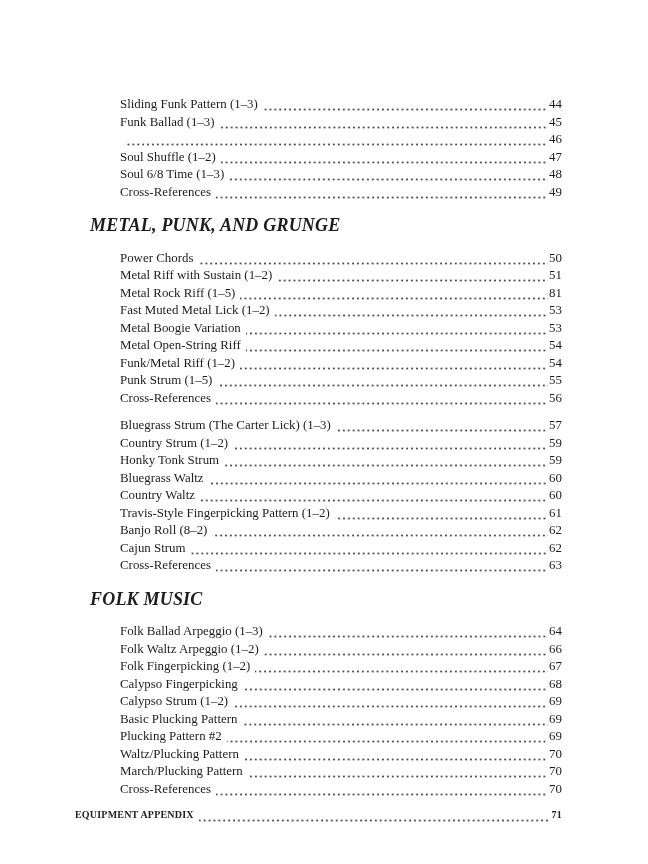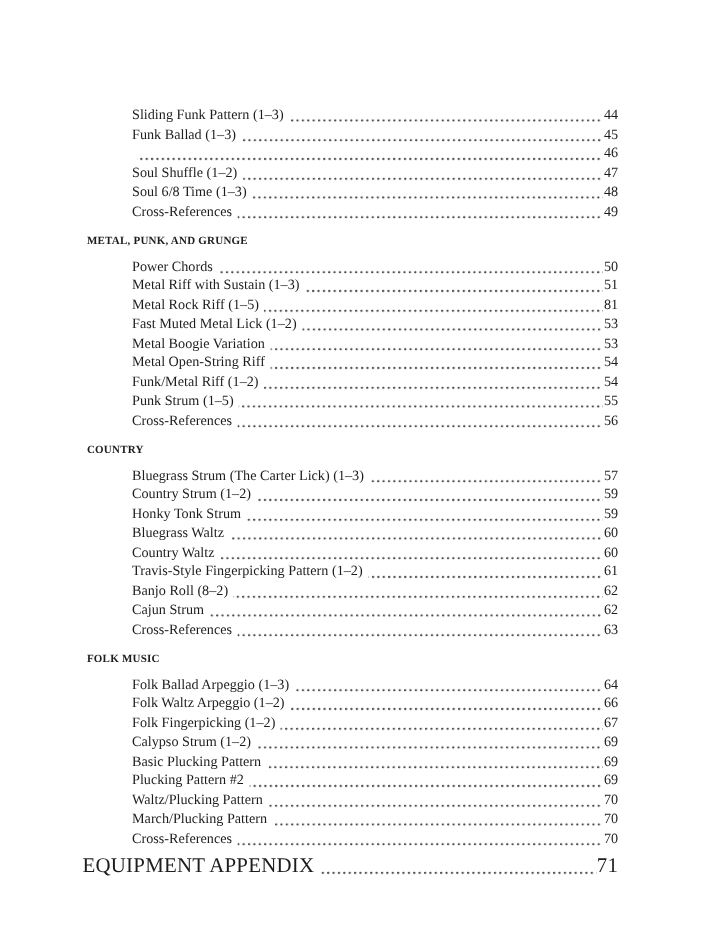--- a/index.html
+++ b/index.html
@@ -19,38 +19,39 @@
   .toc {
     position: absolute;
     left: 75px;
     top: 96px;
     width: 487px;
   }
   .toc-section { margin-top: 10px; }
   .toc-section.first { margin-top: 0; }
   .toc-section.appendix { margin-top: 8px; }
   .section-heading {
-    margin: 4px;
-    font-size: 10px;
+    margin: 15px;
+    font-size: 18px;
     font-weight: bold;
     line-height: 18.5px;
     letter-spacing: 0.2px;
     white-space: nowrap;
+    font-style: italic;
   }
   .toc-row {
     display: flex;
     align-items: baseline;
     height: 17.5px;
     font-size: 12.9px;
     line-height: 17.5px;
   }
   .toc-row.entry { padding-left: 45px; }
   .toc-row.heading-row {
-    font-weight: normal;
-    font-size: 19px;
+    font-weight: bold;
+    font-size: 10px;
     letter-spacing: 0.2px;
     height: 18.5px;
     line-height: 18.5px;
   }
   .entry-title {
     white-space: nowrap;
     flex: 0 0 auto;
   }
   .dot-leader {
     flex: 1 1 auto;
@@ -108,21 +109,21 @@
   </section>
       <section class="toc-section">
     <h2 class="section-heading">METAL, PUNK, AND GRUNGE</h2>
     <div class="section-rows">
           <div class="toc-row entry">
     <span class="entry-title">Power Chords</span>
     <span class="dot-leader"></span>
     <span class="entry-page">50</span>
   </div>
           <div class="toc-row entry">
-    <span class="entry-title">Metal Riff with Sustain (1–3)</span>
+    <span class="entry-title">Metal Riff with Sustain (1–2)</span>
     <span class="dot-leader"></span>
     <span class="entry-page">51</span>
   </div>
           <div class="toc-row entry">
     <span class="entry-title">Metal Rock Riff (1–5)</span>
     <span class="dot-leader"></span>
     <span class="entry-page">81</span>
   </div>
           <div class="toc-row entry">
     <span class="entry-title">Fast Muted Metal Lick (1–2)</span>
@@ -150,21 +151,20 @@
     <span class="entry-page">55</span>
   </div>
           <div class="toc-row entry">
     <span class="entry-title">Cross-References</span>
     <span class="dot-leader"></span>
     <span class="entry-page">56</span>
   </div>
         </div>
   </section>
       <section class="toc-section">
-    <h2 class="section-heading">COUNTRY</h2>
     <div class="section-rows">
           <div class="toc-row entry">
     <span class="entry-title">Bluegrass Strum (The Carter Lick) (1–3)</span>
     <span class="dot-leader"></span>
     <span class="entry-page">57</span>
   </div>
           <div class="toc-row entry">
     <span class="entry-title">Country Strum (1–2)</span>
     <span class="dot-leader"></span>
     <span class="entry-page">59</span>
@@ -218,20 +218,25 @@
     <span class="entry-title">Folk Waltz Arpeggio (1–2)</span>
     <span class="dot-leader"></span>
     <span class="entry-page">66</span>
   </div>
           <div class="toc-row entry">
     <span class="entry-title">Folk Fingerpicking (1–2)</span>
     <span class="dot-leader"></span>
     <span class="entry-page">67</span>
   </div>
           <div class="toc-row entry">
+    <span class="entry-title">Calypso Fingerpicking</span>
+    <span class="dot-leader"></span>
+    <span class="entry-page">68</span>
+  </div>
+          <div class="toc-row entry">
     <span class="entry-title">Calypso Strum (1–2)</span>
     <span class="dot-leader"></span>
     <span class="entry-page">69</span>
   </div>
           <div class="toc-row entry">
     <span class="entry-title">Basic Plucking Pattern</span>
     <span class="dot-leader"></span>
     <span class="entry-page">69</span>
   </div>
           <div class="toc-row entry">

